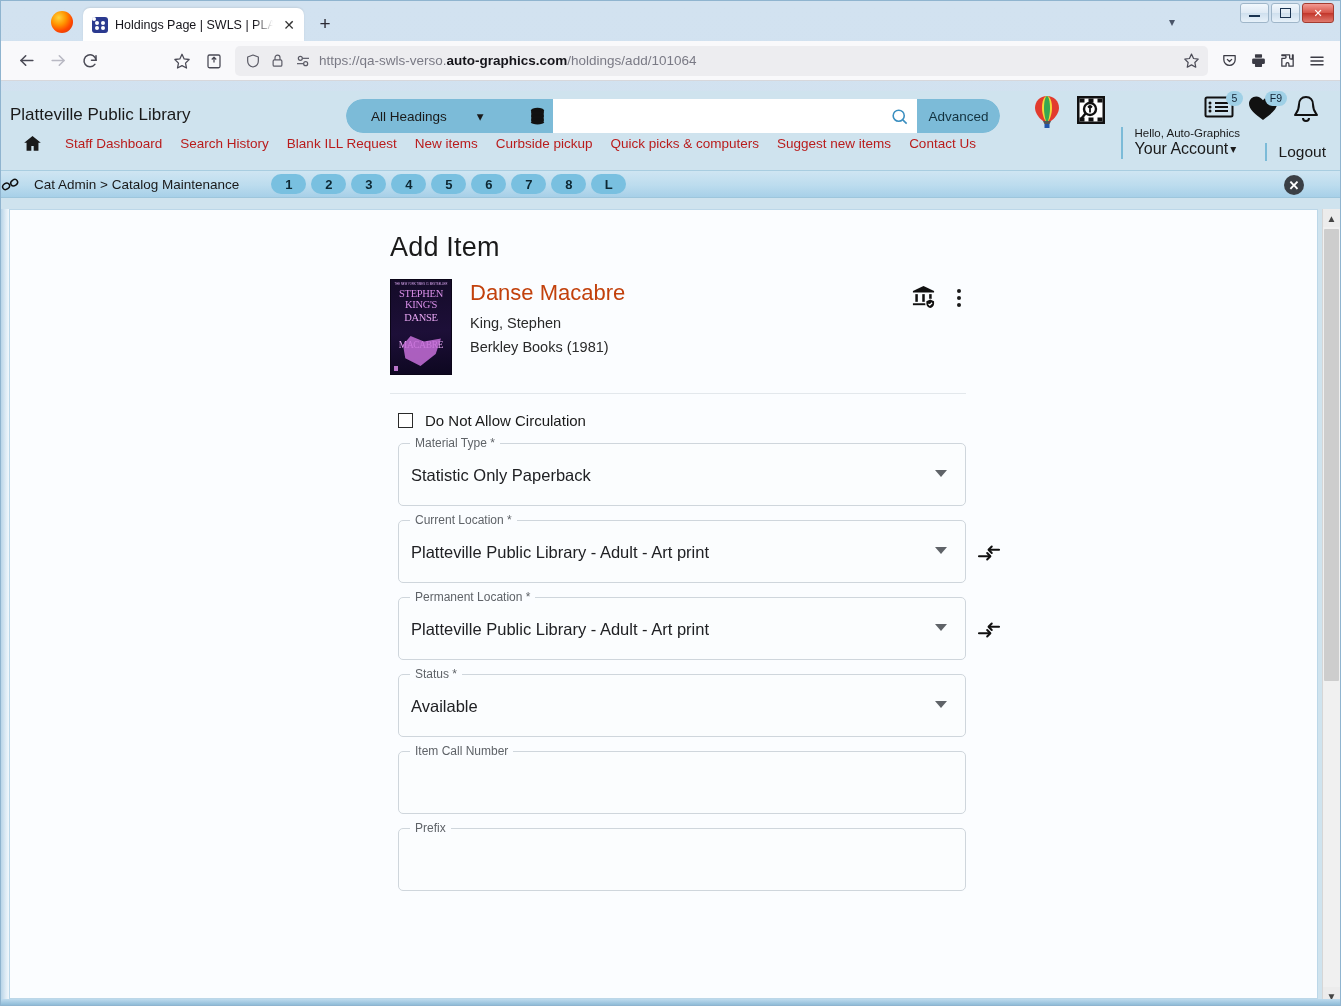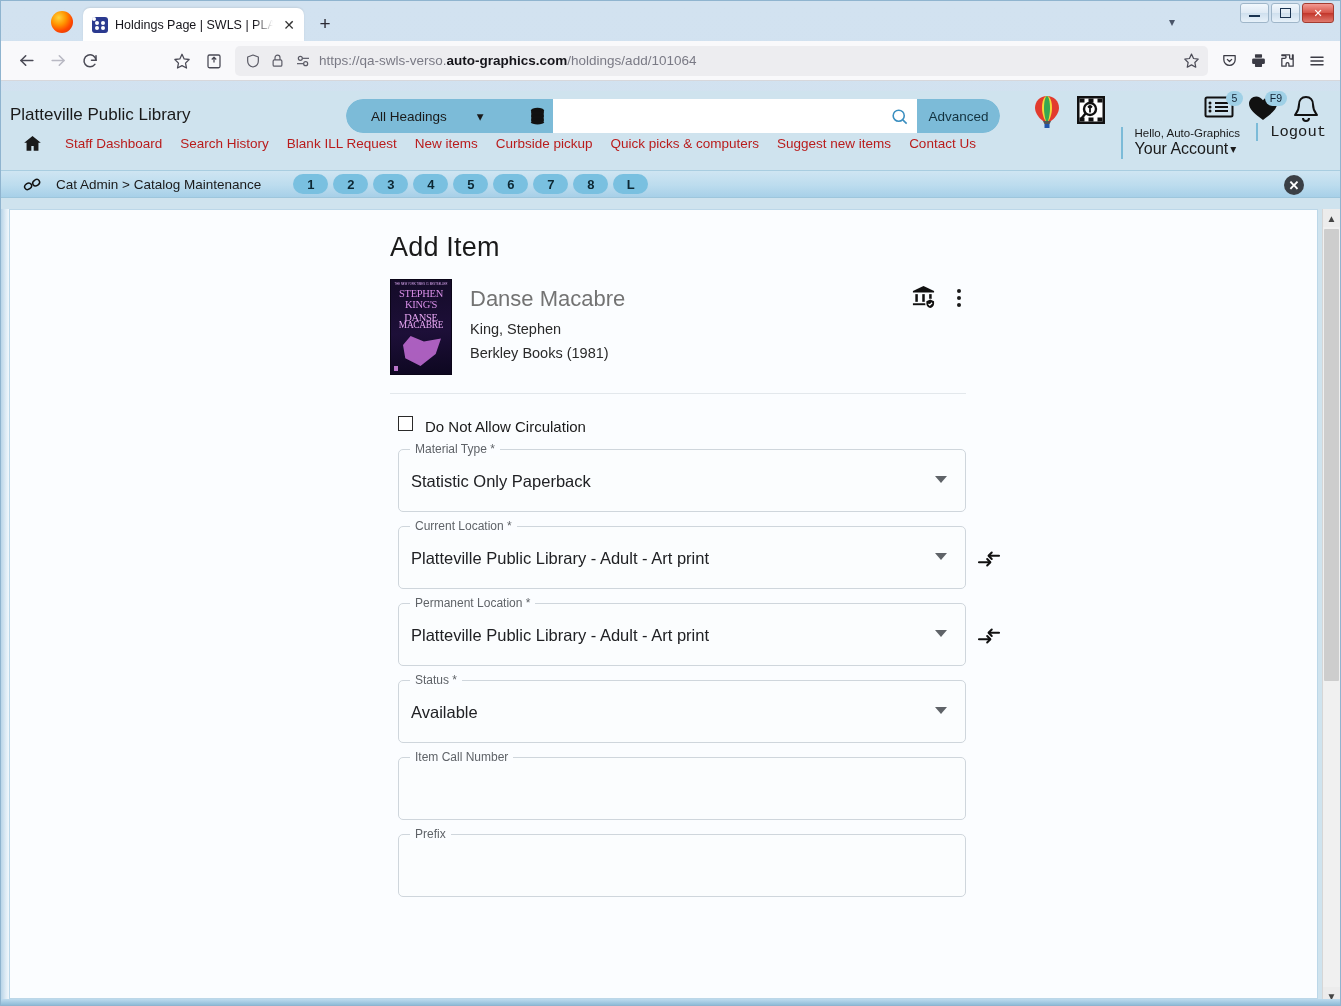--- a/index.html
+++ b/index.html
@@ -183,40 +183,40 @@
     line-height:13px;
   }
   .acct-block {
     position:absolute; right:100px; top:36px;
     border-left:2px solid #7cbbd8; padding-left:12px;
     line-height:1.15;
   }
   .acct-hello { font-size:11.5px;color:#1a1a1a; }
   .acct-name { font-size:16px;color:#1a1a1a; display:flex;align-items:center;gap:2px; }
   .logout-block {
-    position:absolute; right:14px; top:32px;
+    position:absolute; right:14px; top:52px;
     border-left:2px solid #7cbbd8; padding-left:12px;
-    font-size:15.5px; color:#1a1a1a;font-family:Liberation Mono, monospace;
+    font-size:15.5px; color:#1a1a1a;
   }
   #navlinks {
     position:absolute; left:0; top:43px;
     display:flex; align-items:center; gap:0px;
     padding-left: 22px; font-size:13.5px; color:#1a1a1a;
   }
   .home-ico { margin-right:14px; display:flex;align-items:center; }
   #navlinks a { color:#b91c1c; text-decoration:none; padding: 0 9px; }
 
   
   #crumbbar {
     position:relative; height:28px;
     background: linear-gradient(180deg,#cfe5f2 0%, #bcdcee 55%, #a7d0e8 100%);
     border-top:1px solid #a9cde0;
     border-bottom:1px solid #9ec6dc;
     display:flex; align-items:center;
-    padding-left:22px; gap:10px;
+    padding-left:0; gap:10px;
     font-size:13.5px; color:#1a1a1a;
   }
   .crumb-text { margin-left:4px; }
   .pagechips { display:flex; gap:5px; margin-left:22px; }
   .chip {
     width:35px;height:20px;border-radius:11px;
     background:#79c0e0; color:#0d2833;
     font-size:13px; font-weight:bold;
     display:flex;align-items:center;justify-content:center;
   }
@@ -257,45 +257,45 @@
     text-align:center; font-size:2.6px; color:#e9b3ff; letter-spacing:.1px;
   }
   .cover .l1, .cover .l2, .cover .l3, .cover .l4 {
     position:absolute; left:0; right:0; text-align:center;
     color:#d98fe8; font-family:"Liberation Serif",serif;
     font-weight:normal; letter-spacing:-.3px;
   }
   .cover .l1 { top:8px; font-size:10.5px; }
   .cover .l2 { top:19px; font-size:10.5px; }
   .cover .l3 { top:32px; font-size:10.5px; color:#e7a6f2; }
-  .cover .l4 { top:40px; font-size:9.4px; color:#e7a6f2; }
+  .cover .l4 { top:60px; font-size:9.4px; color:#e7a6f2; }
   .cover .art {
     position:absolute; left:12px; top:56px; width:38px; height:30px;
     background:#c56fd8; clip-path: polygon(20% 0%, 55% 18%, 100% 8%, 86% 60%, 46% 100%, 6% 74%, 0% 30%);
     opacity:.85;
   }
   .cover .dot { position:absolute; left:3px; bottom:3px; width:4px;height:5px;background:#b874c9; }
   .bib-meta { padding-top:1px; }
-  .bib-title { font-size:22px; color:#737373; margin-bottom:9px;margin-top:6px; }
+  .bib-title { font-size:22px; color:#c2410c; margin-bottom:9px; }
   .bib-author, .bib-pub { font-size:14.5px; color:#2a2a2a; margin-bottom:8px; }
   .bib-actions {
     position:absolute; right:0; top:6px;
     display:flex; align-items:center; gap:16px;
   }
   .kebab { display:flex;flex-direction:column;gap:3px; padding:2px 5px; }
   .kebab i { width:4px;height:4px;background:#1a1a1a;border-radius:50%;display:block; }
 
   .checkrow {
     display:flex; align-items:center; gap:12px;
     margin: 18px 0 8px 8px; width:576px;
   }
   .checkbox {
     width:15px;height:15px;border:1.8px solid #2a2a2a;background:#fff;flex:none;
   }
-  .checkrow label { font-size:15px; color:#1a1a1a;margin-top:6px; }
+  .checkrow label { font-size:15px; color:#1a1a1a; }
 
   
   .field {
     position:relative; width:568px; margin: 14px 0 0 8px;
     border:1px solid #cfd6dc; border-radius:5px;
     background:#fbfdfe;
     height:63px;
   }
   .field .flabel {
     position:absolute; top:-8px; left:11px;

